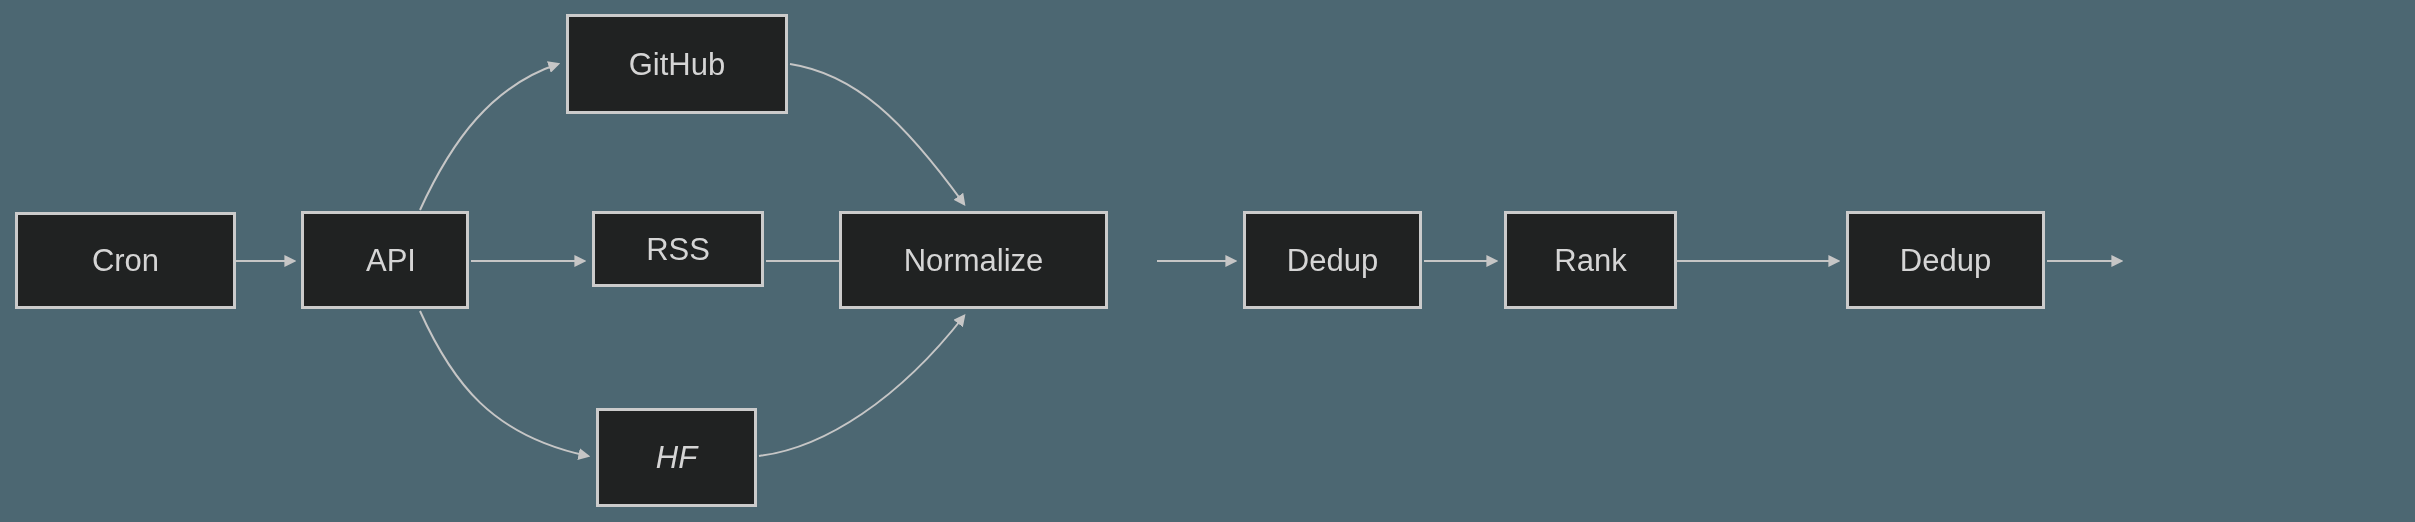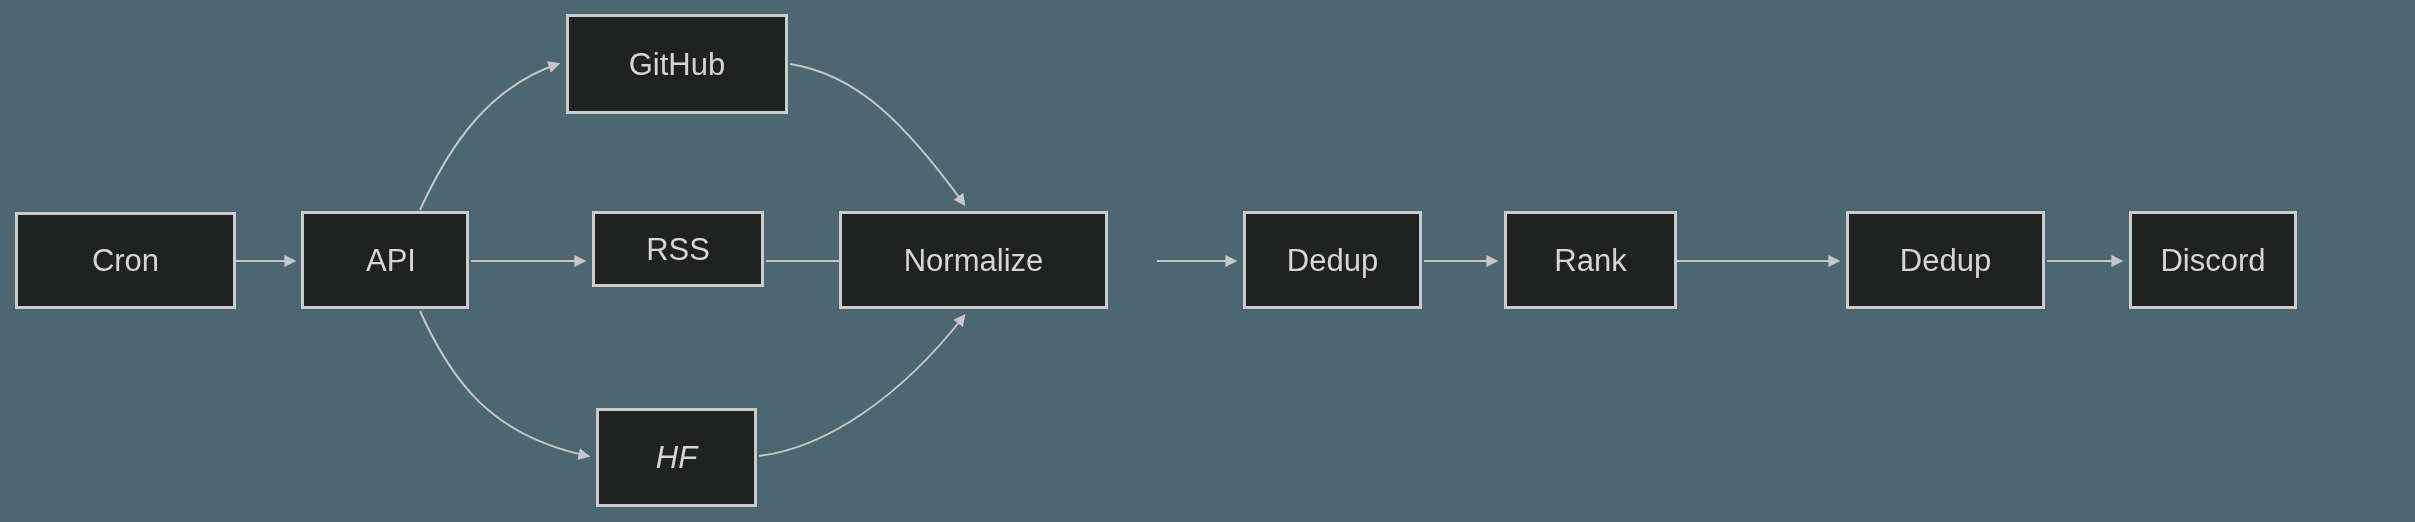--- a/index.html
+++ b/index.html
@@ -90,17 +90,14 @@
   </div>
   <div class="node" style="left:1243px; top:211px; width:179px; height:98px;">
     <span class="node-label">Dedup</span>
   </div>
   <div class="node" style="left:1504px; top:211px; width:173px; height:98px;">
     <span class="node-label">Rank</span>
   </div>
   <div class="node" style="left:1846px; top:211px; width:199px; height:98px;">
     <span class="node-label">Dedup</span>
   </div>
-  <div class="node" style="left:2129px; top:211px; width:168px; height:98px;">
-    <span class="node-label">Discord</span>
-  </div>
 
 </div>
 
 </body></html>

